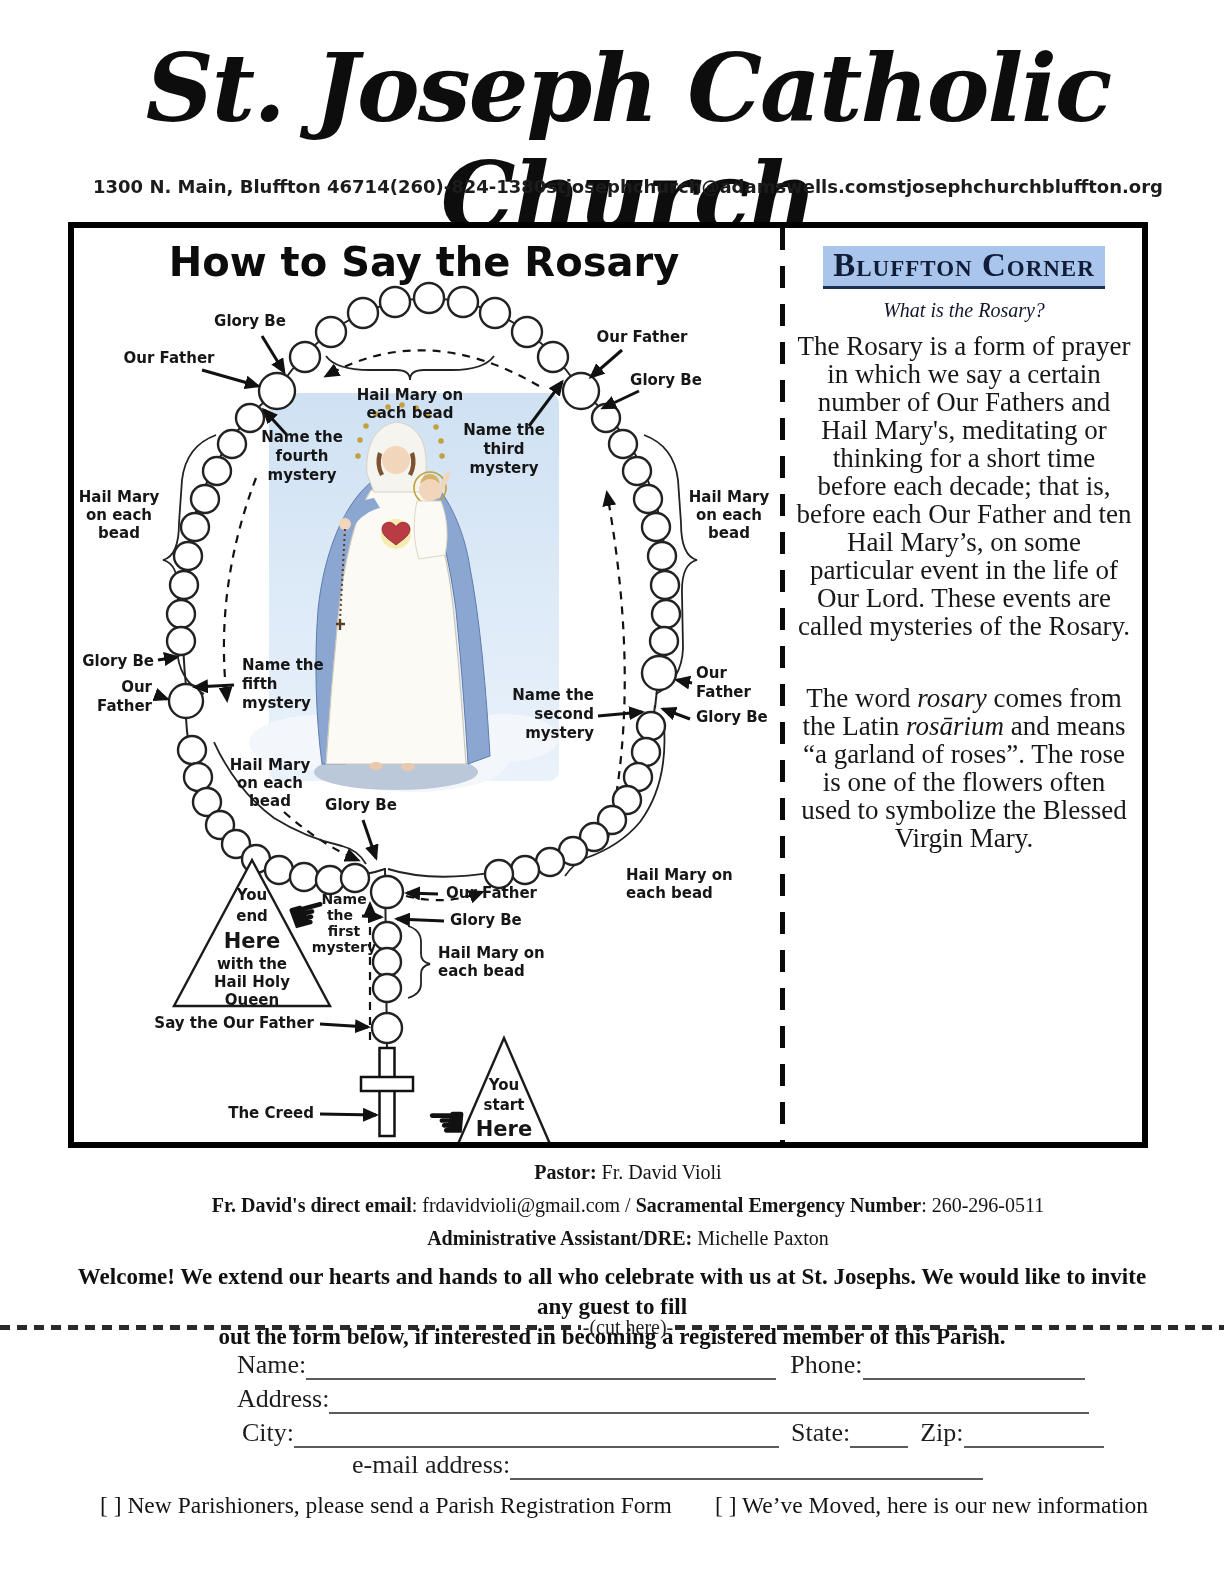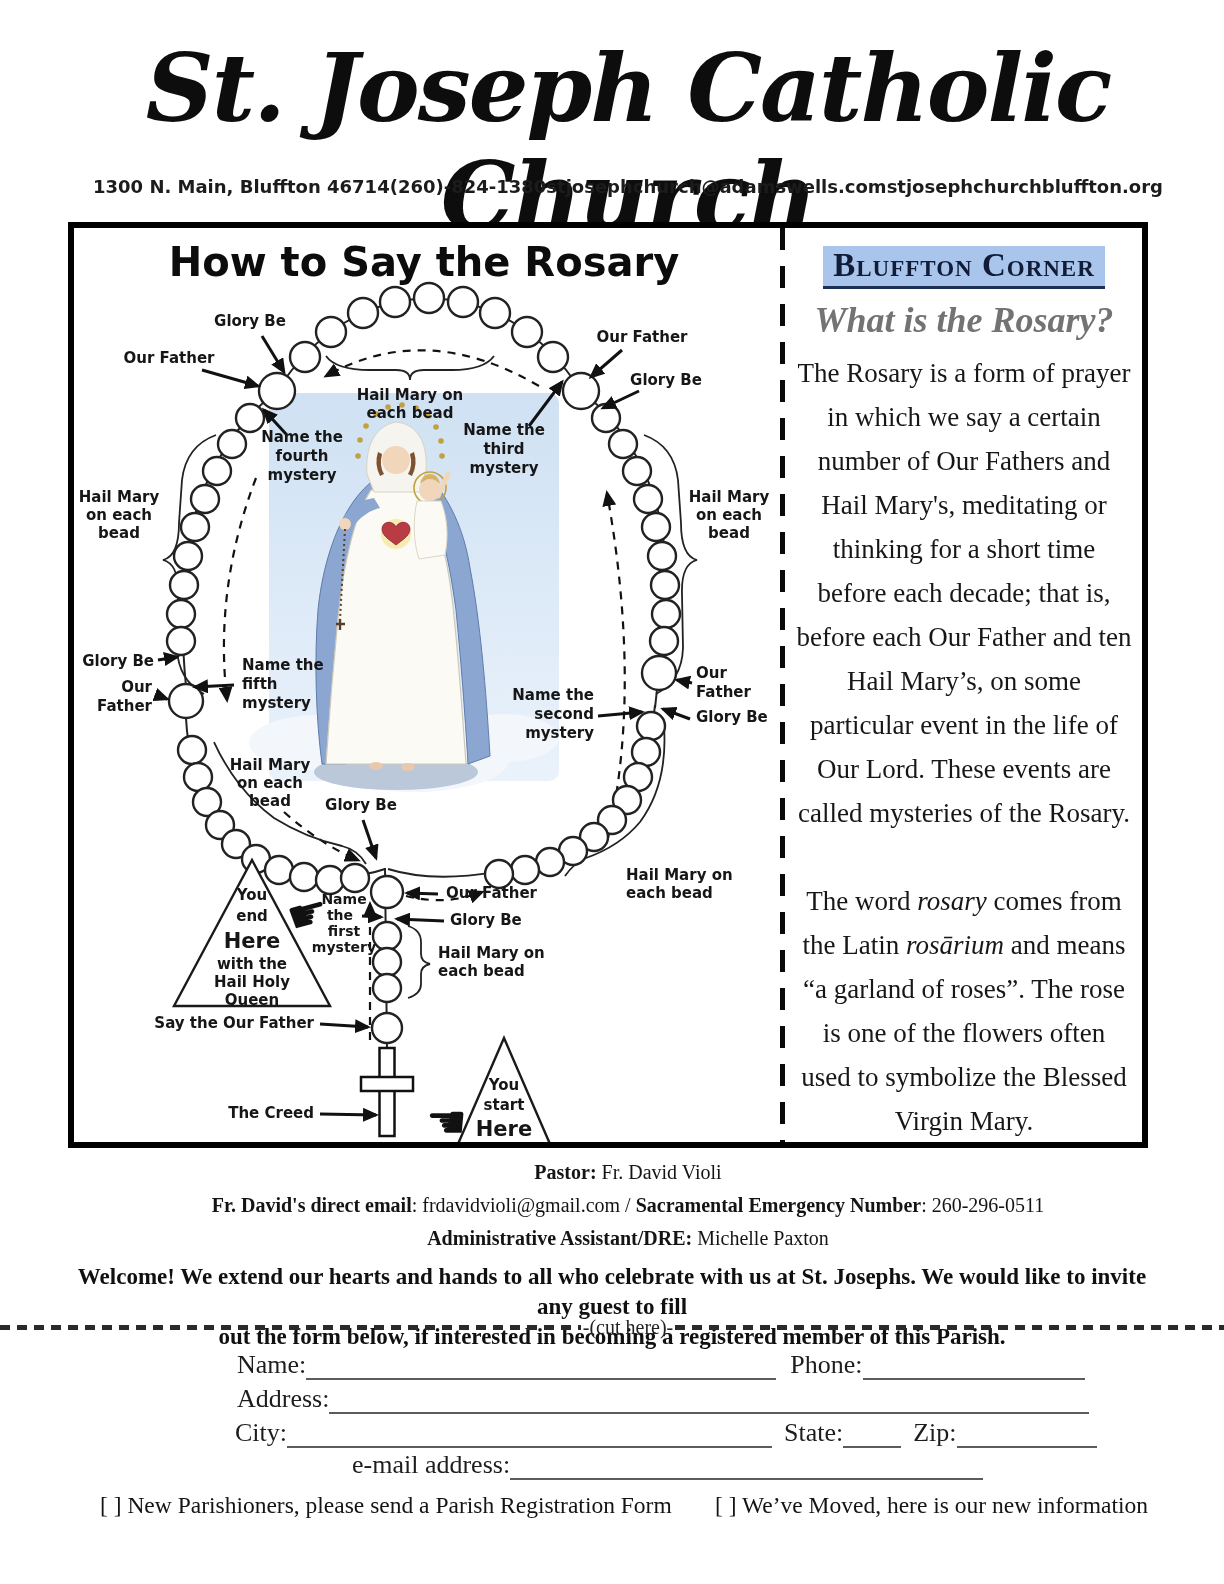--- a/index.html
+++ b/index.html
@@ -19,22 +19,22 @@
             border:6px solid #000;background:#fff;}
   .divider{position:absolute;left:706px;top:0;height:100%;width:5px;
            background:repeating-linear-gradient(to bottom,#0a0a0a 0 22px,transparent 22px 38px);}
 
   
   .catechism{position:absolute;left:722px;top:10px;width:336px;text-align:center;}
   .cat-heading{display:inline-block;margin-top:8px;padding:1px 10px 2px;
                background:#a9c5ec;border-bottom:3px solid #1c2f55;
                font-variant:small-caps;font-weight:700;font-size:33px;color:#101c38;
                letter-spacing:1px;}
-  .cat-question{margin-top:10px;font-size:36px;font-weight:700;font-style:italic;color:#737373;}
-  .cat-para{margin-top:10px;font-size:27px;line-height:44px;color:#171717;}
+  .cat-question{margin-top:10px;font-size:20px;font-weight:400;font-style:italic;color:#0f172a;}
+  .cat-para{margin-top:10px;font-size:27px;line-height:28px;color:#171717;}
   .cat-para.second{margin-top:44px;}
 
   
   .staff{position:absolute;top:1156px;left:0;width:100%;text-align:center;
          font-family:Liberation Serif, serif;font-size:20px;line-height:33px;color:#141414;}
   .staff b{font-weight:700;}
 
   
   .welcome{position:absolute;top:1262px;left:62px;width:1100px;text-align:center;
            font-weight:700;font-size:23px;line-height:30px;color:#101010;}
@@ -43,21 +43,21 @@
   .cutline{position:absolute;top:1316px;left:0;width:100%;display:flex;align-items:center;}
   .cutline .dashes{flex:1;height:5px;
       background:repeating-linear-gradient(to right,#2a2a2a 0 10px,transparent 10px 17px);}
   .cutline .cut-label{font-size:20px;color:#222;margin:0 2px;white-space:nowrap;}
 
   
   .frow{position:absolute;display:flex;align-items:flex-end;font-size:26px;color:#1d1d1d;}
   .frow .fline{border-bottom:2px solid #5c5c5c;height:30px;}
   .row1{top:1348px;left:237px;}
   .row2{top:1382px;left:237px;}
-  .row3{top:1416px;left:235px;}
+  .row3{top:1416px;left:242px;}
   .row4{top:1448px;left:352px;}
   .gap12{width:12px;} .gap14{width:14px;}
   .checkline{position:absolute;top:1492px;font-size:23.5px;color:#141414;white-space:nowrap;text-align:center;}
   .ck-left{left:100px;} .ck-right{left:715px;}
 
   
   .diagram{position:absolute;left:0;top:0;}
   .svg-title{font-family:"DejaVu Sans",sans-serif;font-weight:800;font-size:40px;fill:#0c0c0c;}
   .svg-label{font-family:"DejaVu Sans",sans-serif;font-weight:700;font-size:15px;fill:#161616;}
   .svg-label.sm{font-size:14px;}

